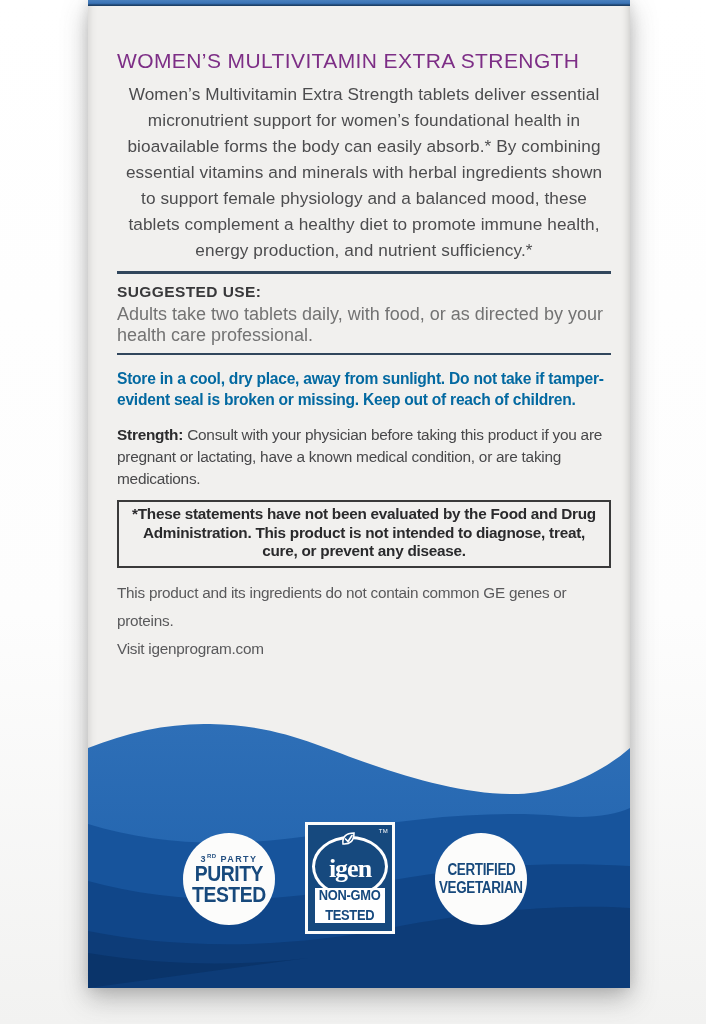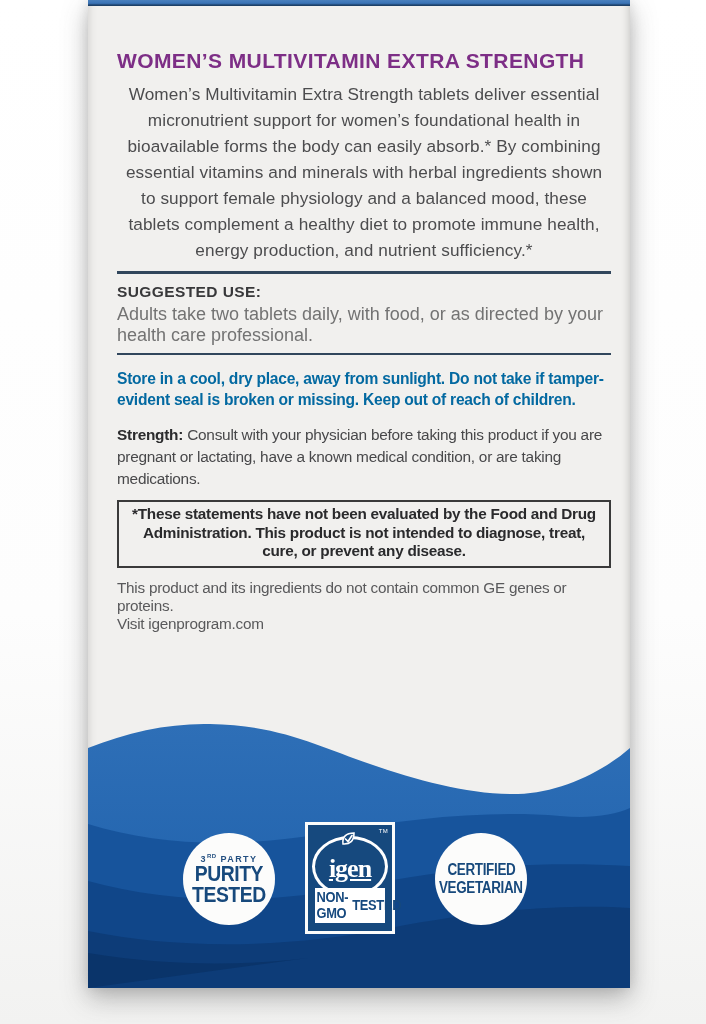--- a/index.html
+++ b/index.html
@@ -13,41 +13,41 @@
     position:absolute;left:88px;top:0;width:542px;height:988px;
     background:#f1f0ee;
     box-shadow:0 10px 24px rgba(70,70,70,.38),0 0 12px rgba(0,0,0,.10),
                inset -7px 0 10px -7px rgba(0,0,0,.22),
                inset 7px 0 10px -7px rgba(0,0,0,.16);
   }
   .top-strip{position:absolute;top:0;left:0;right:0;height:6px;
     background:linear-gradient(180deg,#4a80bd 0%,#3a73b6 55%,#1d4068 85%,#1d4068 100%);}
   .content{position:relative;padding:0 19px 0 29px;}
   .title{
-    margin:49px 0 0 0;font-size:21px;line-height:24px;font-weight:bold;
+    margin:49px 0 0 0;font-size:21px;line-height:24px;font-weight:normal;
     color:#7d2e86;letter-spacing:.4px;
   }
   .intro{
     margin:8px 0 0 0;font-size:17.2px;line-height:26px;color:#4c4c4e;letter-spacing:.1px;text-align:center;
   }
   .rule{height:2.5px;background:#31465c;border:0;margin:0;}
   .rule1{margin-top:8px;}
   .rule2{margin-top:6px;}
   .su-head{margin:9px 0 0 0;font-size:15.5px;font-weight:bold;color:#38383a;letter-spacing:.4px;}
   .su-body{margin:3px 0 0 0;font-size:18px;line-height:21.7px;color:#737373;}
   .cond{letter-spacing:-.25px;}
   .store{margin:13px 0 0 0;font-size:15.6px;line-height:21px;font-weight:bold;color:#0369a1;}
   .warning{margin:14px 0 0 0;font-size:15.4px;line-height:21.8px;color:#48484a;}
   .w-label{font-weight:bold;color:#2b2b2d;margin-right:4px;}
   .fda-box{
     margin:10px 0 0 0;border:2px solid #3a3a3a;background:transparent;
     padding:3px 6px 5px 6px;text-align:center;
     font-size:15.3px;line-height:18.8px;font-weight:bold;color:#2a2a2c;
   }
-  .ge{margin:11px 0 0 0;font-size:15.3px;line-height:18px;color:#59595b;}
+  .ge{margin:11px 0 0 0;font-size:15.3px;line-height:28px;color:#59595b;}
   
   .wave-wrap{position:absolute;left:0;bottom:0;width:542px;height:290px;}
   
   .badge-circle{
     position:absolute;width:92px;height:92px;border-radius:50%;background:#fcfcfb;
     display:flex;flex-direction:column;align-items:center;justify-content:center;
     color:#17497c;text-align:center;
   }
   .badge-purity{left:95px;top:833px;}
   .badge-veg{left:347px;top:833px;}
@@ -62,27 +62,27 @@
     background:#fcfcfb;padding:0;box-sizing:border-box;
   }
   .igen-inner{position:absolute;inset:3px;background:#16497e;}
   .igen-oval{
     position:absolute;left:50%;top:11px;transform:translateX(-50%);
     width:70px;height:55px;border:3px solid #ffffff;border-radius:50%;
     display:flex;align-items:center;justify-content:center;
   }
   .igen-word{
     font-family:"Liberation Serif",serif;font-weight:bold;font-size:26px;color:#ffffff;
-    margin-top:4px;letter-spacing:-1px;text-decoration:underline;
+    margin-top:4px;letter-spacing:-1px;
   }
   .igen-tm{position:absolute;top:3px;right:4px;font-size:6px;color:#ffffff;letter-spacing:.3px;}
   .leaf-check{position:absolute;left:33px;top:6px;width:15px;height:15px;}
   .ngmo-rect{
     position:absolute;left:7px;right:7px;bottom:8px;height:35px;background:#ffffff;
-    display:flex;flex-direction:row;align-items:center;justify-content:space-between;
+    display:flex;flex-direction:column;align-items:center;justify-content:space-between;
     color:#16497e;font-weight:bold;font-size:14px;line-height:15.5px;letter-spacing:-.3px;
   }
   .ngmo-rect span{display:inline-block;transform:scaleX(.92);}
 </style>
 </head>
 <body>
 
 <div class="box">
   <div class="top-strip"></div>
 

